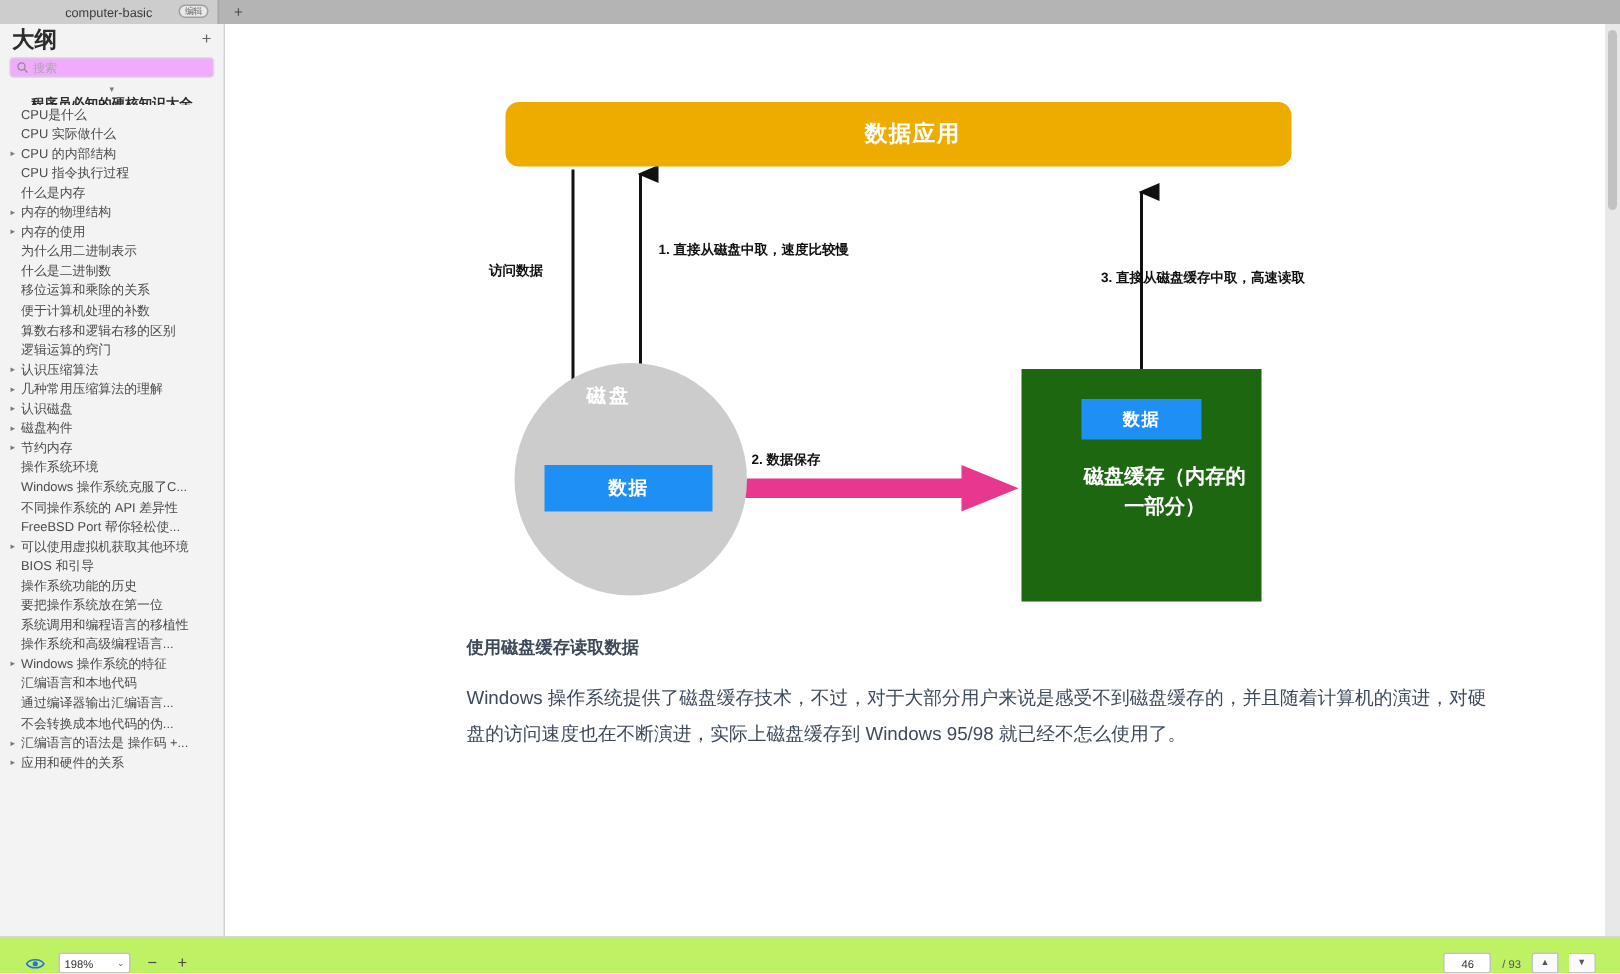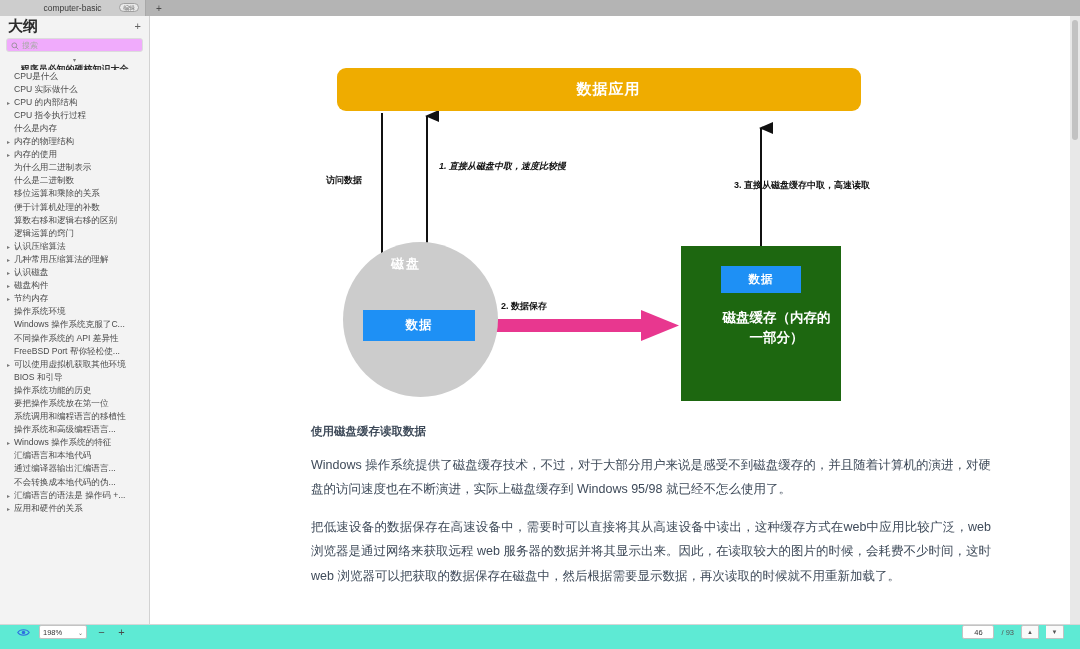--- a/index.html
+++ b/index.html
@@ -141,21 +141,21 @@
   }
   .dg-cache-label {
     position: absolute; left: 530px; top: 292px;
     width: 191px;
     text-align: center; color: #ffffff;
     font-size: 13.5px; font-weight: 700; line-height: 1.45;
   }
   .dg-svg { position: absolute; left: 0; top: 0; width: 905px; height: 390px; }
   .dg-txt { position: absolute; font-size: 9px; font-weight: 700; color: #111; white-space: nowrap; }
   .t-access { left: 175px; top: 158px; }
-  .t-step1  { left: 288px; top: 144px; font-style: italic; }
+  .t-step1  { left: 288px; top: 144px; }
   .t-step2  { left: 350px; top: 284px; }
   .t-step3  { left: 583px; top: 163px; }
 
   
   .prose { position: absolute; left: 160px; top: 408px; width: 680px; color: #3e4a59; }
   .prose h3 {
     font-size: 11.5px; font-weight: 600; color: #3e4a59;
     margin-bottom: 14px;
   }
   .prose p {
@@ -169,22 +169,22 @@
     background: #e8e8e8;
   }
   .v-thumb {
     position: absolute; left: 2px; top: 4px; width: 6px; height: 120px;
     background: #c2c2c2; border-radius: 3px;
   }
 
   
   .statusbar {
     position: absolute; left: 0; bottom: 0; width: 1080px; height: 25px;
-    background: #5eead4; border-top: 1px solid #d6d6d6;
-    display: flex; align-items: flex-start;
+    background: #bef264; border-top: 1px solid #d6d6d6;
+    display: flex; align-items: flex-end;
   }
   .sb-left { display: flex; align-items: center; gap: 9px; padding-left: 16px; }
   .eye { width: 14px; height: 14px; display: flex; align-items: center; justify-content: center; }
   .zoom-select {
     width: 48px; height: 14px;
     background: #ffffff; border: 1px solid #c3c3c3; border-radius: 2px;
     display: flex; align-items: center; justify-content: space-between;
     padding: 0 3px; font-size: 7.5px; color: #333;
   }
   .zoom-select .caret { font-size: 6px; color: #666; }
@@ -425,21 +425,20 @@
 
         <div class="dg-txt t-access">访问数据</div>
         <div class="dg-txt t-step1">1. 直接从磁盘中取，速度比较慢</div>
         <div class="dg-txt t-step2">2. 数据保存</div>
         <div class="dg-txt t-step3">3. 直接从磁盘缓存中取，高速读取</div>
       </div>
 
       <div class="prose">
         <h3>使用磁盘缓存读取数据</h3>
         <p>Windows 操作系统提供了磁盘缓存技术，不过，对于大部分用户来说是感受不到磁盘缓存的，并且随着计算机的演进，对硬盘的访问速度也在不断演进，实际上磁盘缓存到 Windows 95/98 就已经不怎么使用了。</p>
-        <p>把低速设备的数据保存在高速设备中，需要时可以直接将其从高速设备中读出，这种缓存方式在web中应用比较广泛，web 浏览器是通过网络来获取远程 web 服务器的数据并将其显示出来。因此，在读取较大的图片的时候，会耗费不少时间，这时 web 浏览器可以把获取的数据保存在磁盘中，然后根据需要显示数据，再次读取的时候就不用重新加载了。</p>
       </div>
 
     </div>
   </div>
 
   <div class="v-scroll">
     <div class="v-thumb"></div>
   </div>
 
   <div class="statusbar">

